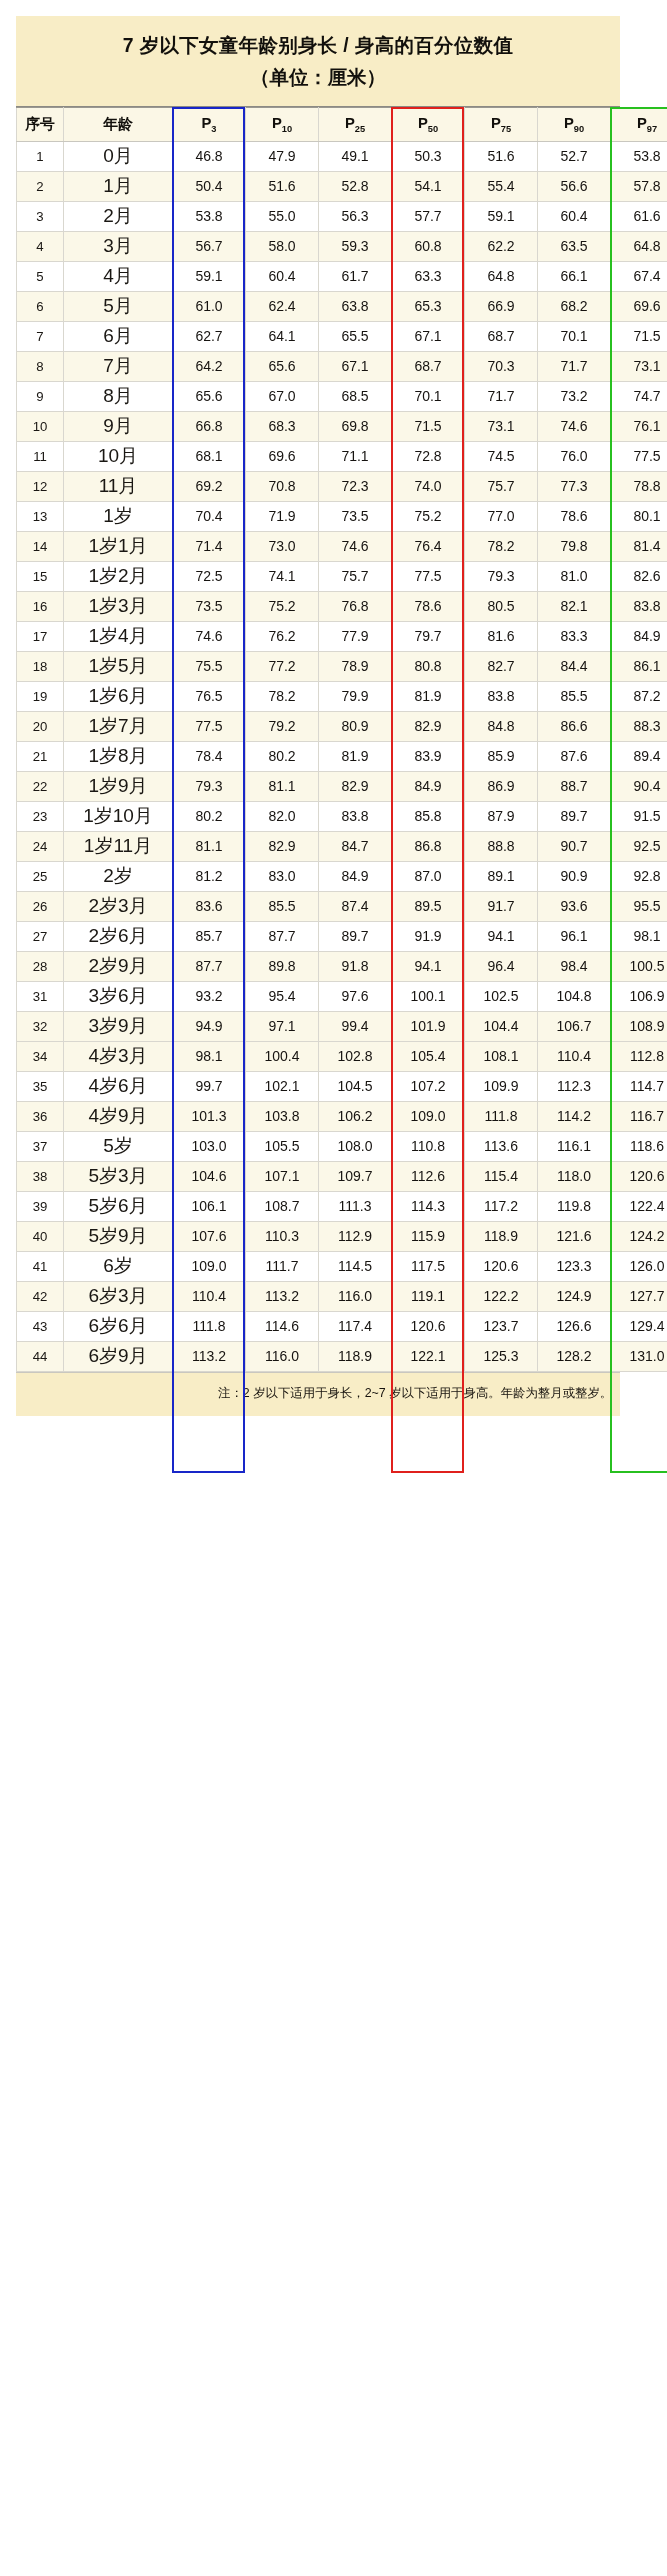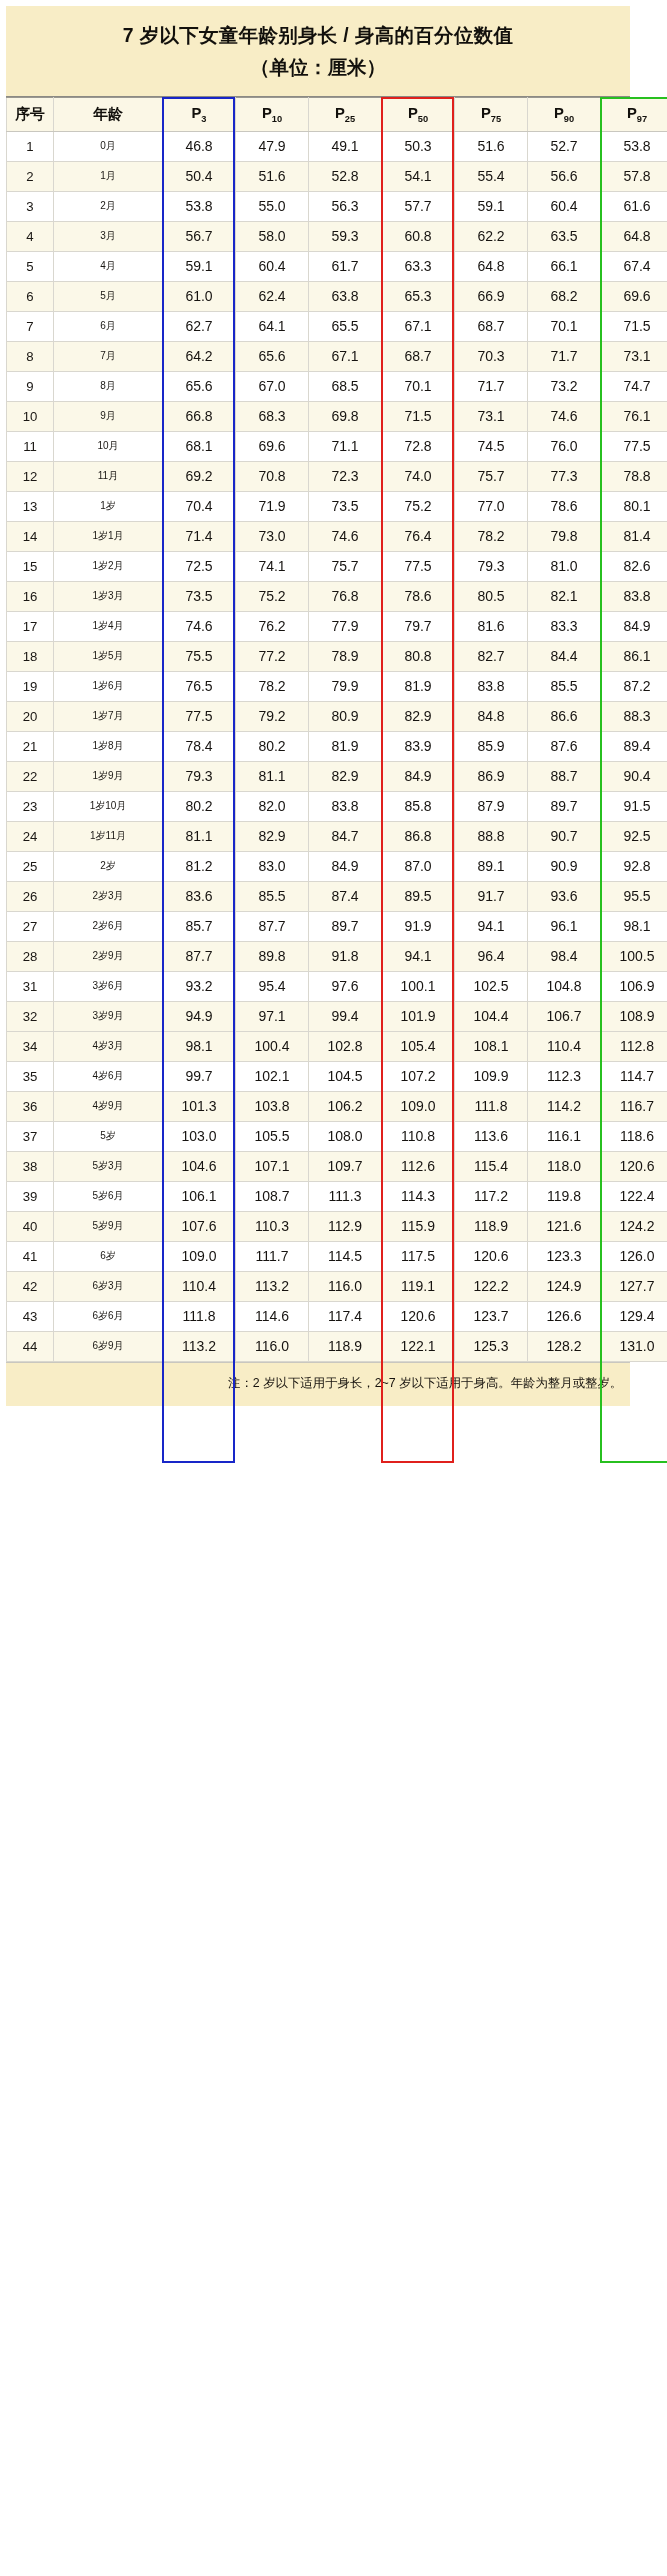--- a/index.html
+++ b/index.html
@@ -10,21 +10,21 @@
   body {
     width: 668px;
     font-family: "Liberation Sans", "DejaVu Sans", sans-serif;
     color: #17130e;
   }
   .sheet {
     width: 636px;
     min-height: 2576px;
     background: #ffffff;
     position: relative;
-    padding: 6px;
+    padding: 16px;
   }
   
   .title-band {
     background: #f8edc6;
     padding: 17px 14px 15.5px 14px;
     text-align: center;
     border-bottom: 1.6px solid #8c8a84;
   }
   .title-line1 {
     font-size: 19.4px;
@@ -78,21 +78,21 @@
   }
   table.grid thead th .sub {
     font-size: 9.3px;
     vertical-align: sub;
     font-weight: bold;
   }
   tbody tr.odd  td { background: #ffffff; }
   tbody tr.even td { background: #fbf8e8; }
 
   td.idx { font-size: 13.2px; color: #1a1713; }
-  td.age { font-size: 10px; color: #1a1713; }
+  td.age { font-size: 19px; color: #1a1713; }
   td.val { font-size: 14px; color: #161310; }
 
   
   .hl {
     position: absolute;
     pointer-events: none;
     border-style: solid;
     border-width: 2.3px;
     z-index: 5;
   }

